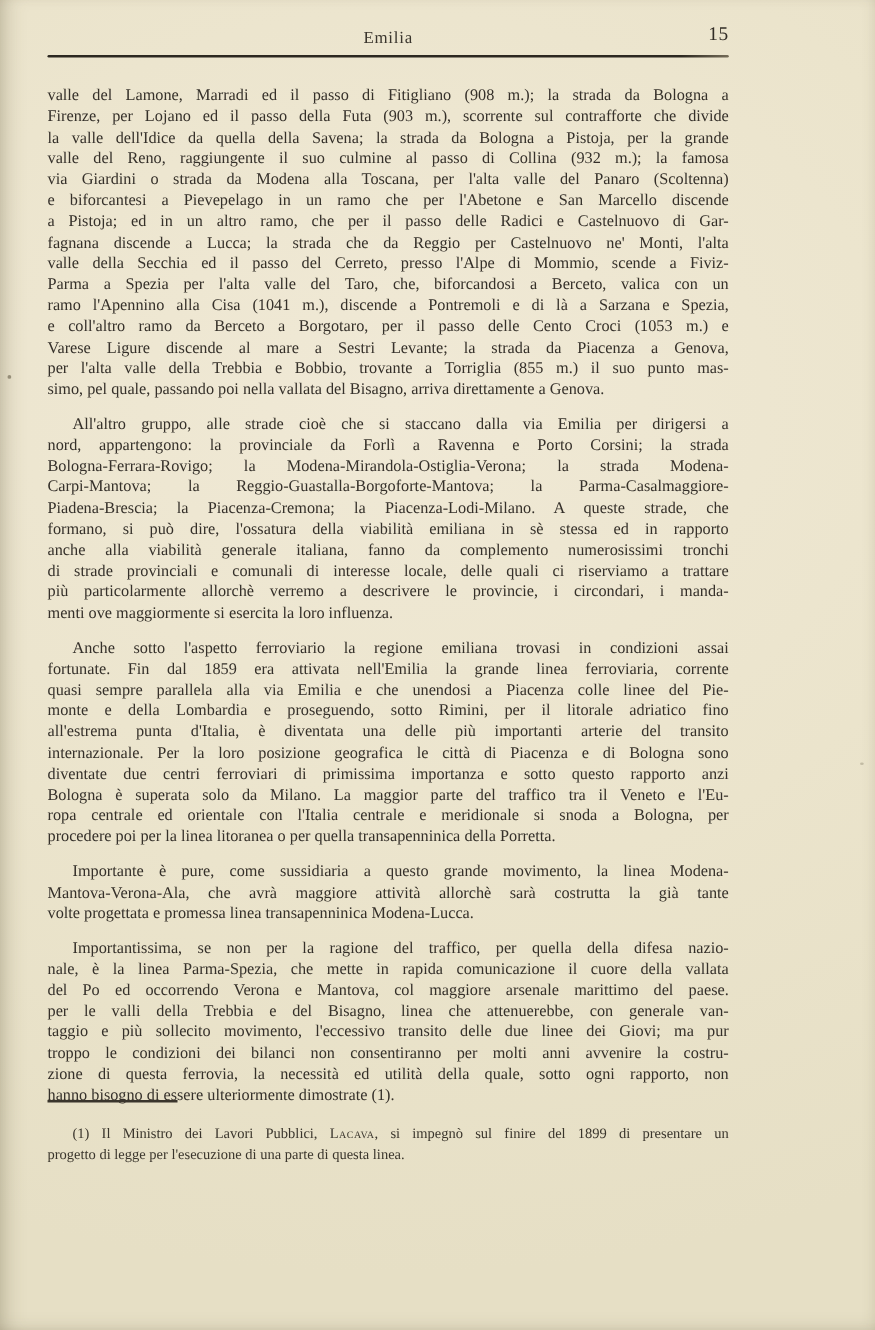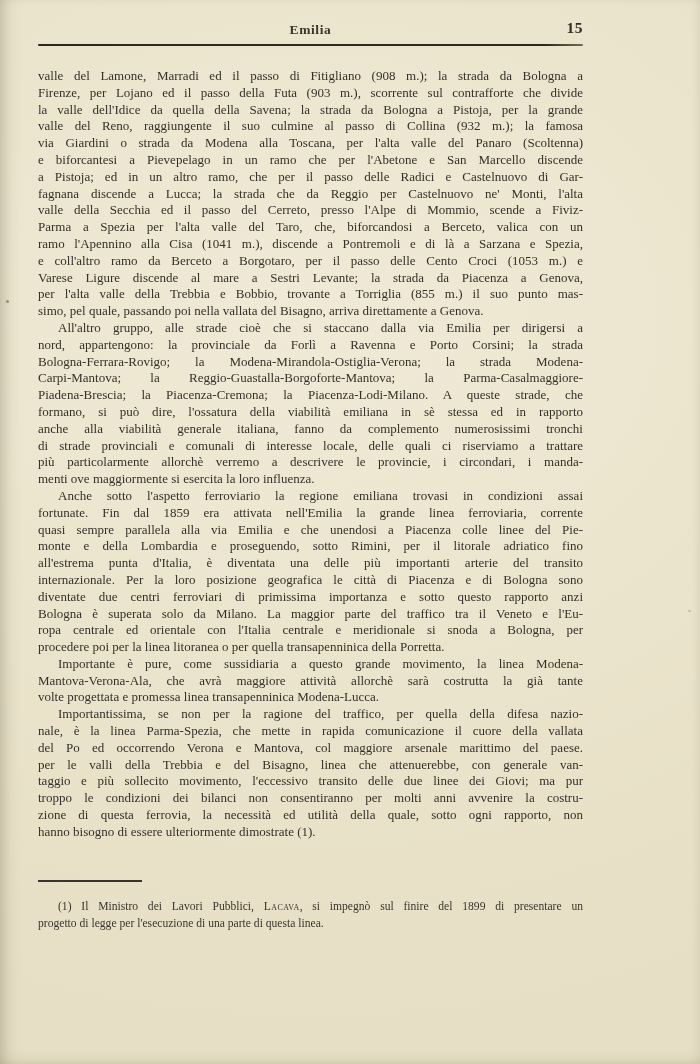--- a/index.html
+++ b/index.html
@@ -9,21 +9,21 @@
     background:
       radial-gradient(ellipse 900px 700px at 45% 30%, #f0e9d6 0%, #ebe4cc 55%, #e6dfc5 100%);
     box-shadow:inset 14px 0 18px -12px rgba(90,80,55,0.35),
                inset -6px 0 14px -10px rgba(90,80,55,0.25),
                inset 0 -10px 18px -14px rgba(90,80,55,0.25);
     overflow:hidden;
     font-family:"Liberation Serif","DejaVu Serif",serif;
     color:#35302a;
   }
   .content{position:absolute;left:38px;top:0;width:545px;}
-  .running-head{position:relative;height:44px;font-weight:bold;}
+  .running-head{position:relative;height:44px;}
   .head-title{
     position:absolute;left:0;right:0;top:22px;
     text-align:center;font-size:13.5px;letter-spacing:0.6px;color:#3a352d;
   }
   .page-num{
     position:absolute;right:0;top:19px;
     font-size:15.5px;letter-spacing:0.5px;color:#322d26;text-align:right;
   }
   .head-rule{
     position:absolute;left:0;top:44px;width:545px;height:2.4px;
@@ -32,21 +32,21 @@
   }
   .body-text{
     position:absolute;left:0;top:60px;width:545px;padding-top:8px;
     font-size:13px;line-height:16.8px;
   }
   .line{
     text-align:justify;text-align-last:justify;
     white-space:normal;overflow:visible;
   }
   .line.last{text-align-last:left;}
-  .line.indent{padding-left:20px;}
+  .line.indent{padding-left:20px;margin-top:11px;}
   .footnote-rule{
     position:absolute;left:0;top:880px;width:104px;height:1.6px;
     background:#3a352c;
   }
   .footnote{
     position:absolute;left:0;top:898px;width:545px;
     font-size:11.6px;line-height:17px;color:#3a352c;
   }
   .fn-line{text-align:justify;text-align-last:justify;}
   .fn-line.last{text-align-last:left;}

